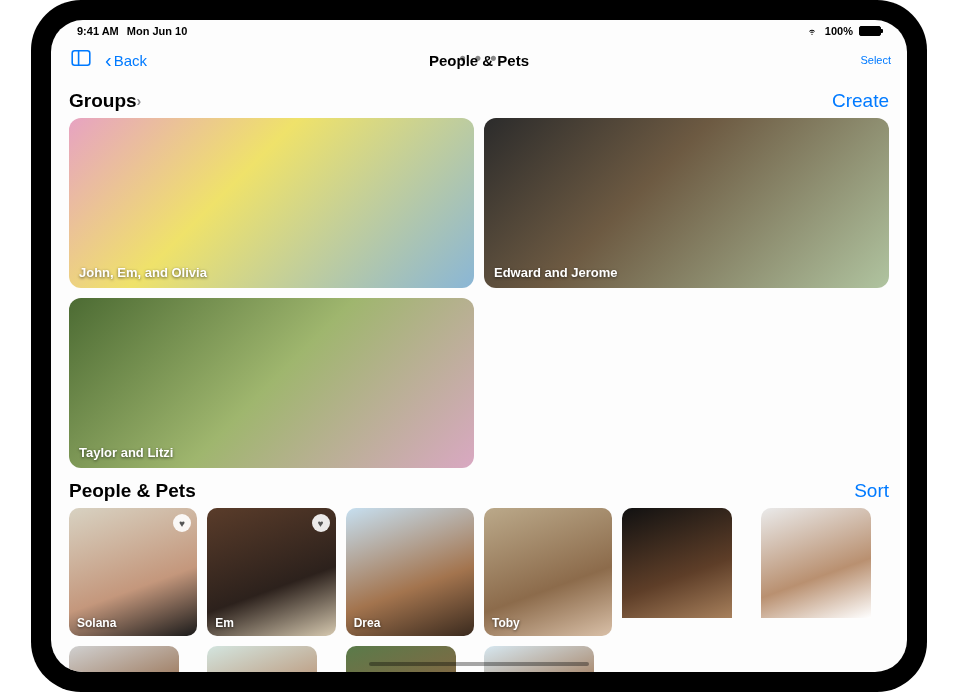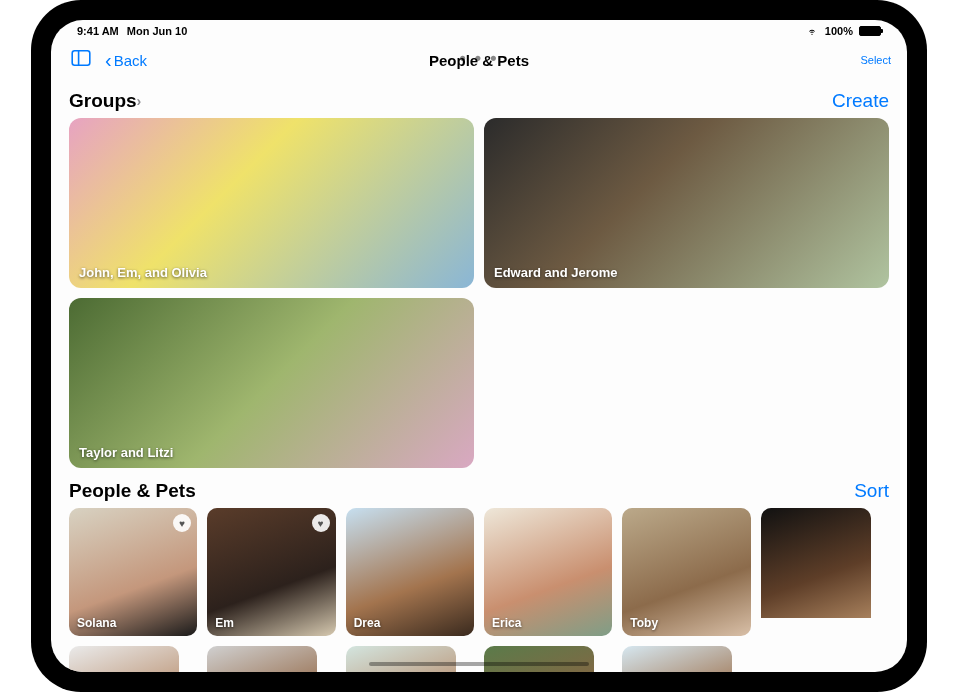--- a/index.html
+++ b/index.html
@@ -247,24 +247,20 @@
         <div class="person-card">
           <div class="img p2"></div>
           <span class="fav">♥</span>
           <div class="label">Em</div>
         </div>
         <div class="person-card">
           <div class="img p3"></div>
           <div class="label">Drea</div>
         </div>
         <div class="person-card">
-          <div class="img p4"></div>
-          <div class="label">Erica</div>
-        </div>
-        <div class="person-card">
           <div class="img p5"></div>
           <div class="label">Toby</div>
         </div>
 
         <div class="person-card partial">
           <div class="img p7"></div>
         </div>
         <div class="person-card partial">
           <div class="img p8"></div>
         </div>

